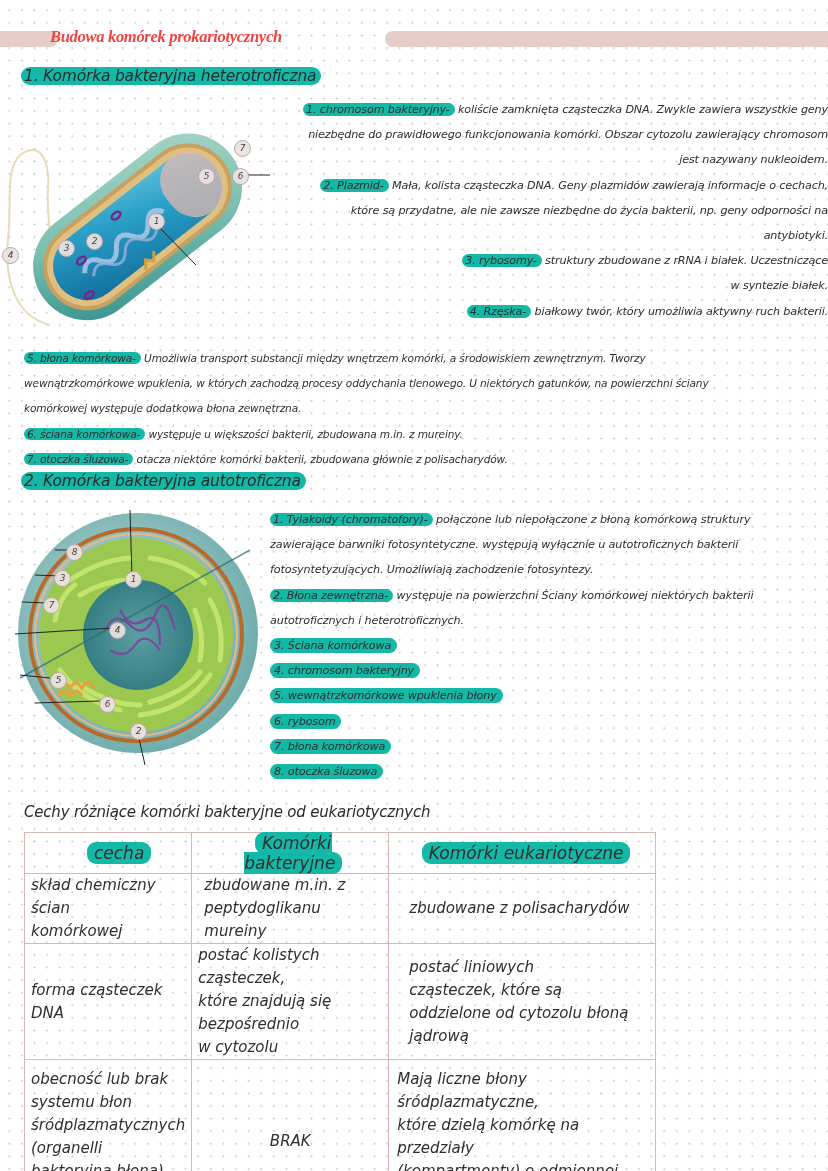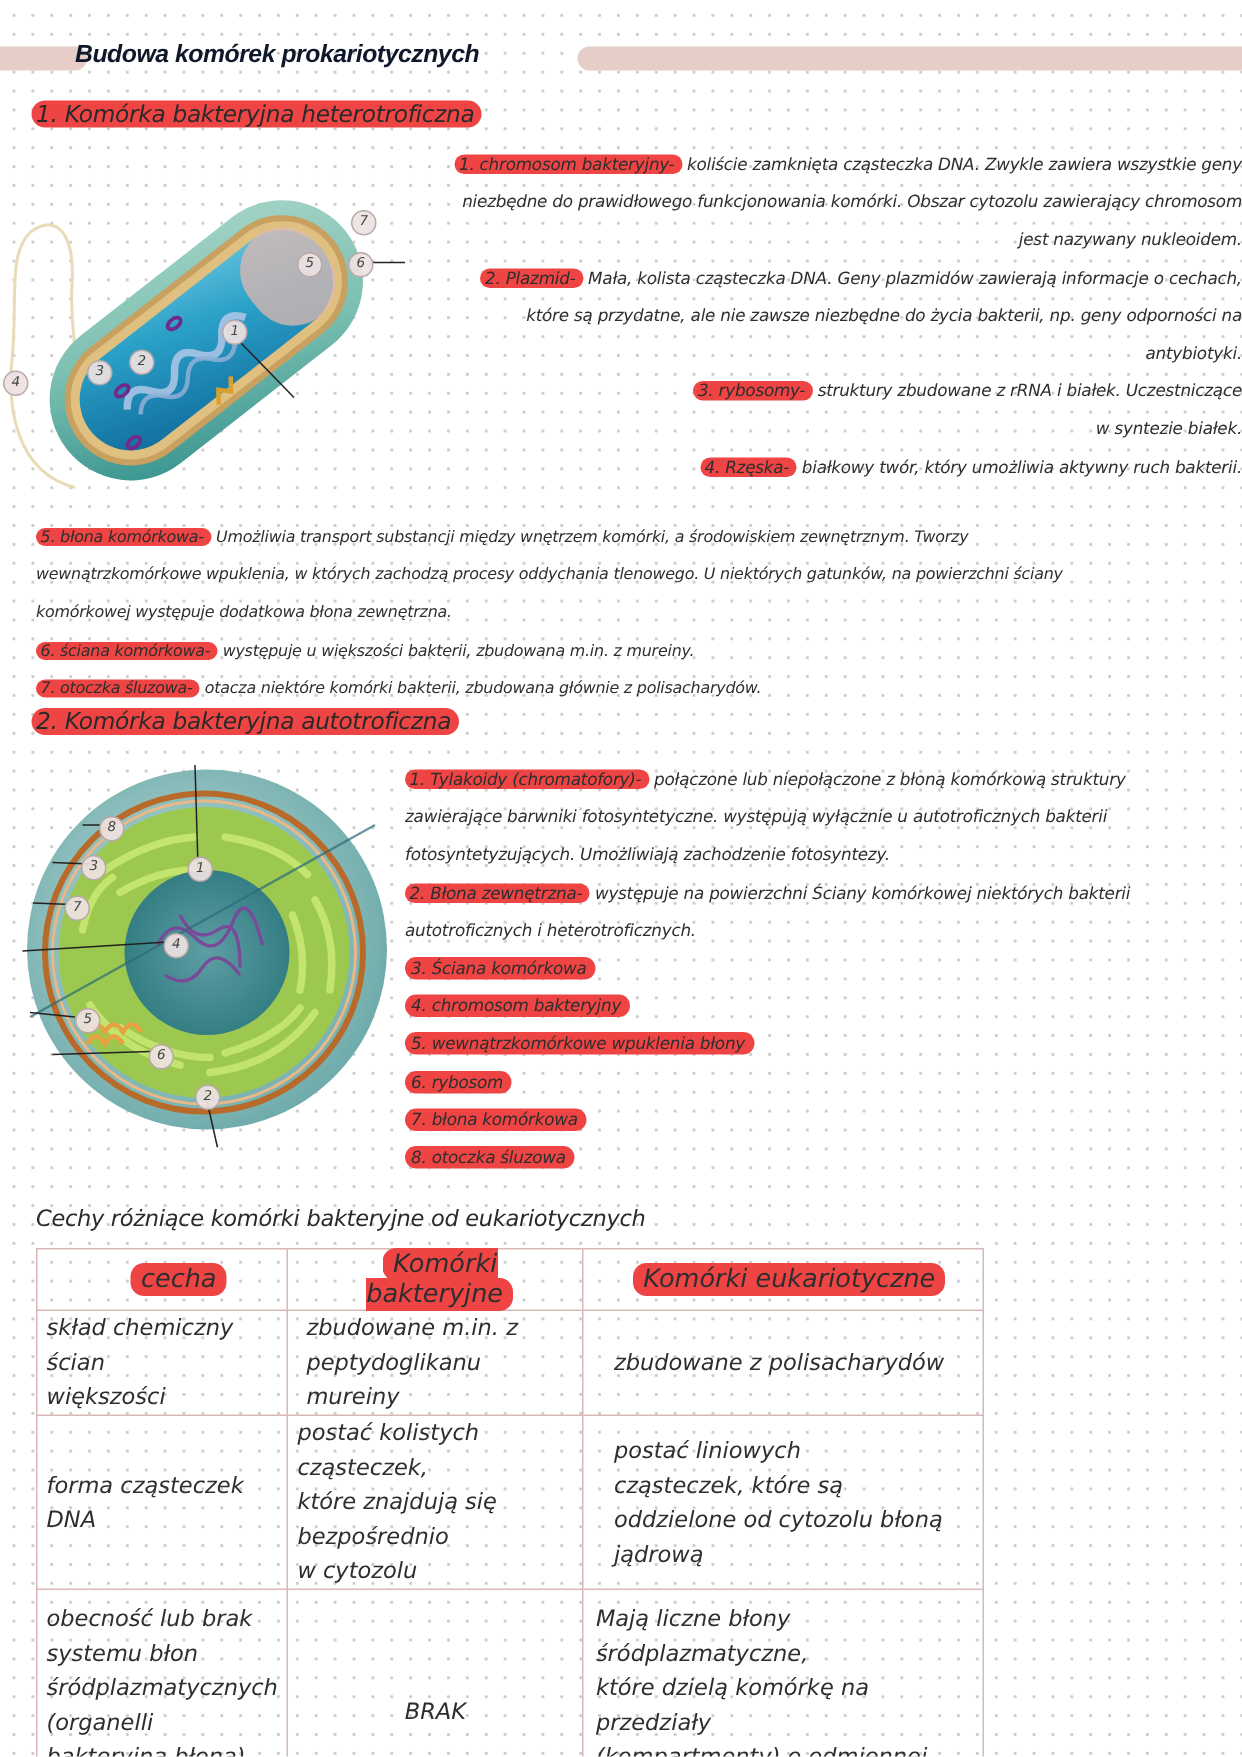--- a/index.html
+++ b/index.html
@@ -7,27 +7,27 @@
     width: 828px; height: 1171px; overflow: hidden; position: relative;
     background-color: #ffffff;
     background-image: radial-gradient(circle, #c9c9c9 0.8px, transparent 1.2px);
     background-size: 12.6px 12.6px;
     background-position: 3px 4px;
     font-family: "DejaVu Sans", sans-serif;
     color: #2b2b2b;
   }
   .abs { position: absolute; }
   .hl {
-    background: #ef4444; border-radius: 9px; padding: 0 5px 0 3px;
+    background: #14b8a6; border-radius: 9px; padding: 0 5px 0 3px;
   }
   .title-bar-left { left: 0; top: 31px; width: 58px; height: 16px; background: #e6cdc8; border-radius: 0 9px 9px 0; }
   .title-bar-right { left: 385px; top: 31px; width: 443px; height: 16px; background: #e6cdc8; border-radius: 9px 0 0 9px; }
   .page-title {
-    left: 50px; top: 27px; font-family: Liberation Sans, sans-serif; font-weight: bold; font-style: italic;
-    font-size: 16.5px; color: #0f172a; letter-spacing: -0.3px;
+    left: 50px; top: 27px; font-family: Liberation Serif, serif; font-weight: bold; font-style: italic;
+    font-size: 16.5px; color: #ef4444; letter-spacing: -0.3px;
   }
   .section-title {
     font-size: 15.5px; font-style: italic; color: #2a2a2a; letter-spacing: -0.2px;
   }
   .para {
     font-size: 11.2px; font-style: italic; color: #2e2e2e; line-height: 25.2px; letter-spacing: -0.15px;
   }
   .para .line { white-space: nowrap; display: block; height: 25.2px; }
   .legend-item { display: block; height: 25.2px; line-height: 25.2px; }
   .legend-item .hl { padding: 1px 6px 1px 4px; margin-top: 44px; }
@@ -201,21 +201,21 @@
 <table class="cmp">
   <tbody>
       <tr>
     <th class="c1" style="padding-left:28px;"><span class="hl">cecha</span></th>
     <th class="c2" style="padding-left:12px;"><span class="hl">Komórki bakteryjne</span></th>
     <th class="c3" style="padding-left:14px;"><span class="hl">Komórki eukariotyczne</span></th>
   </tr>
   <tr style="height:52px;">
     <td class="c1">
       <div>skład chemiczny ścian</div>
-      <div>większości</div>
+      <div>komórkowej</div>
     </td>
     <td class="c2" style="padding-left:12px;">
       <div>zbudowane m.in. z</div>
       <div>peptydoglikanu mureiny</div>
     </td>
     <td class="c3" style="padding-left:20px;">
       <div>zbudowane z polisacharydów</div>
     </td>
   </tr>
   <tr style="height:86px;">

